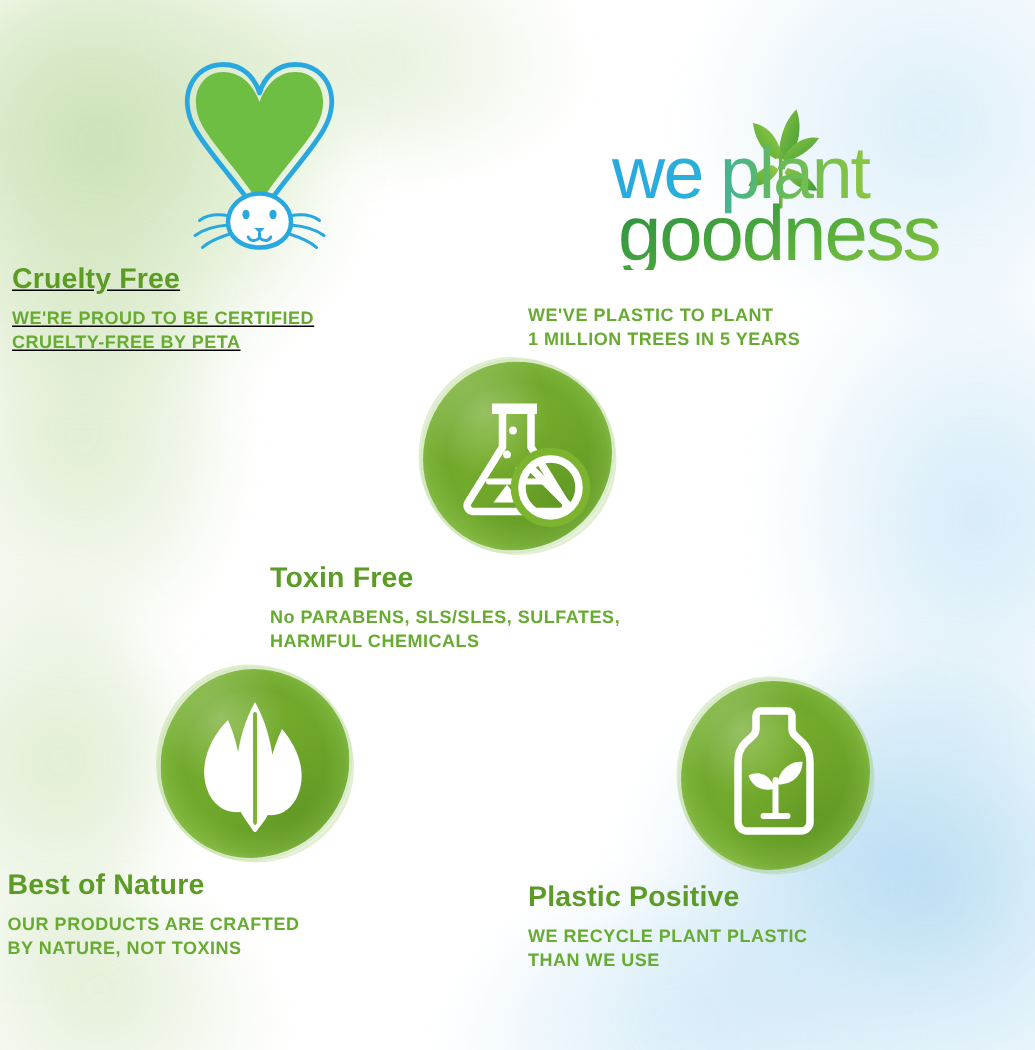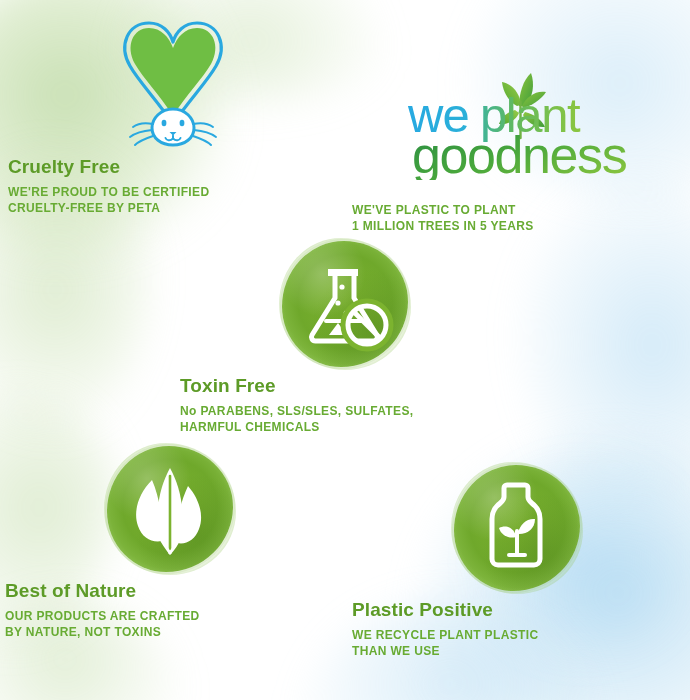--- a/index.html
+++ b/index.html
@@ -112,25 +112,25 @@
   }
   .f-sub {
     font-size: 12px;
     font-weight: bold;
     letter-spacing: 0.35px;
     line-height: 1.35;
     margin-top: 6px;
   }
 
   
-  #feat-cruelty   { left: 8px;   top: 12px;  width: 330px; }
+  #feat-cruelty   { left: 8px;   top: 32px;  width: 330px; text-decoration: underline; }
   #feat-plant     { left: 352px; top: 70px;  width: 330px; }
   #feat-toxin     { left: 180px; top: 241px; width: 330px; }
   #feat-nature    { left: 5px;   top: 446px; width: 330px; }
-  #feat-plastic   { left: 352px; top: 465px; width: 330px; }
+  #feat-plastic   { left: 352px; top: 454px; width: 330px; }
 
   .badge {
     position: relative;
     width: 126px;
     height: 126px;
   }
   .blob {
     position: absolute;
     inset: 0;
     background:

